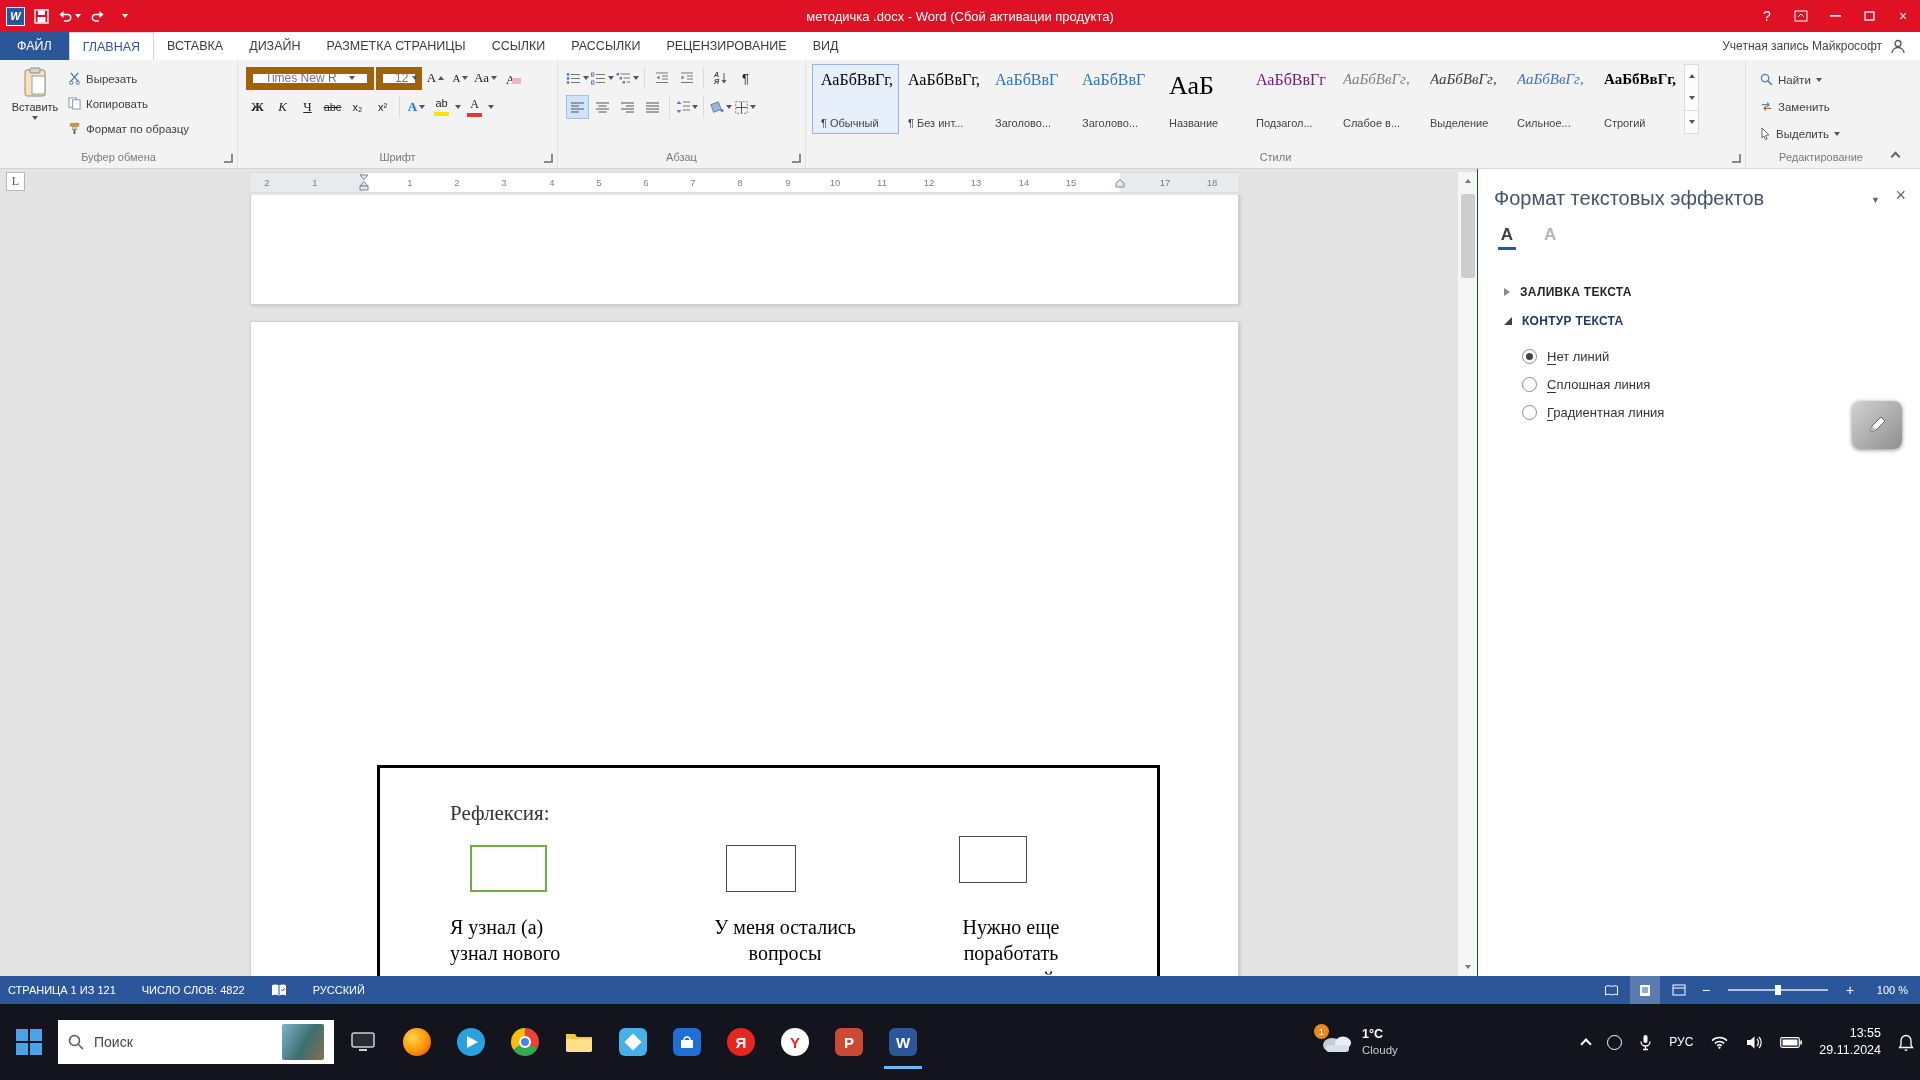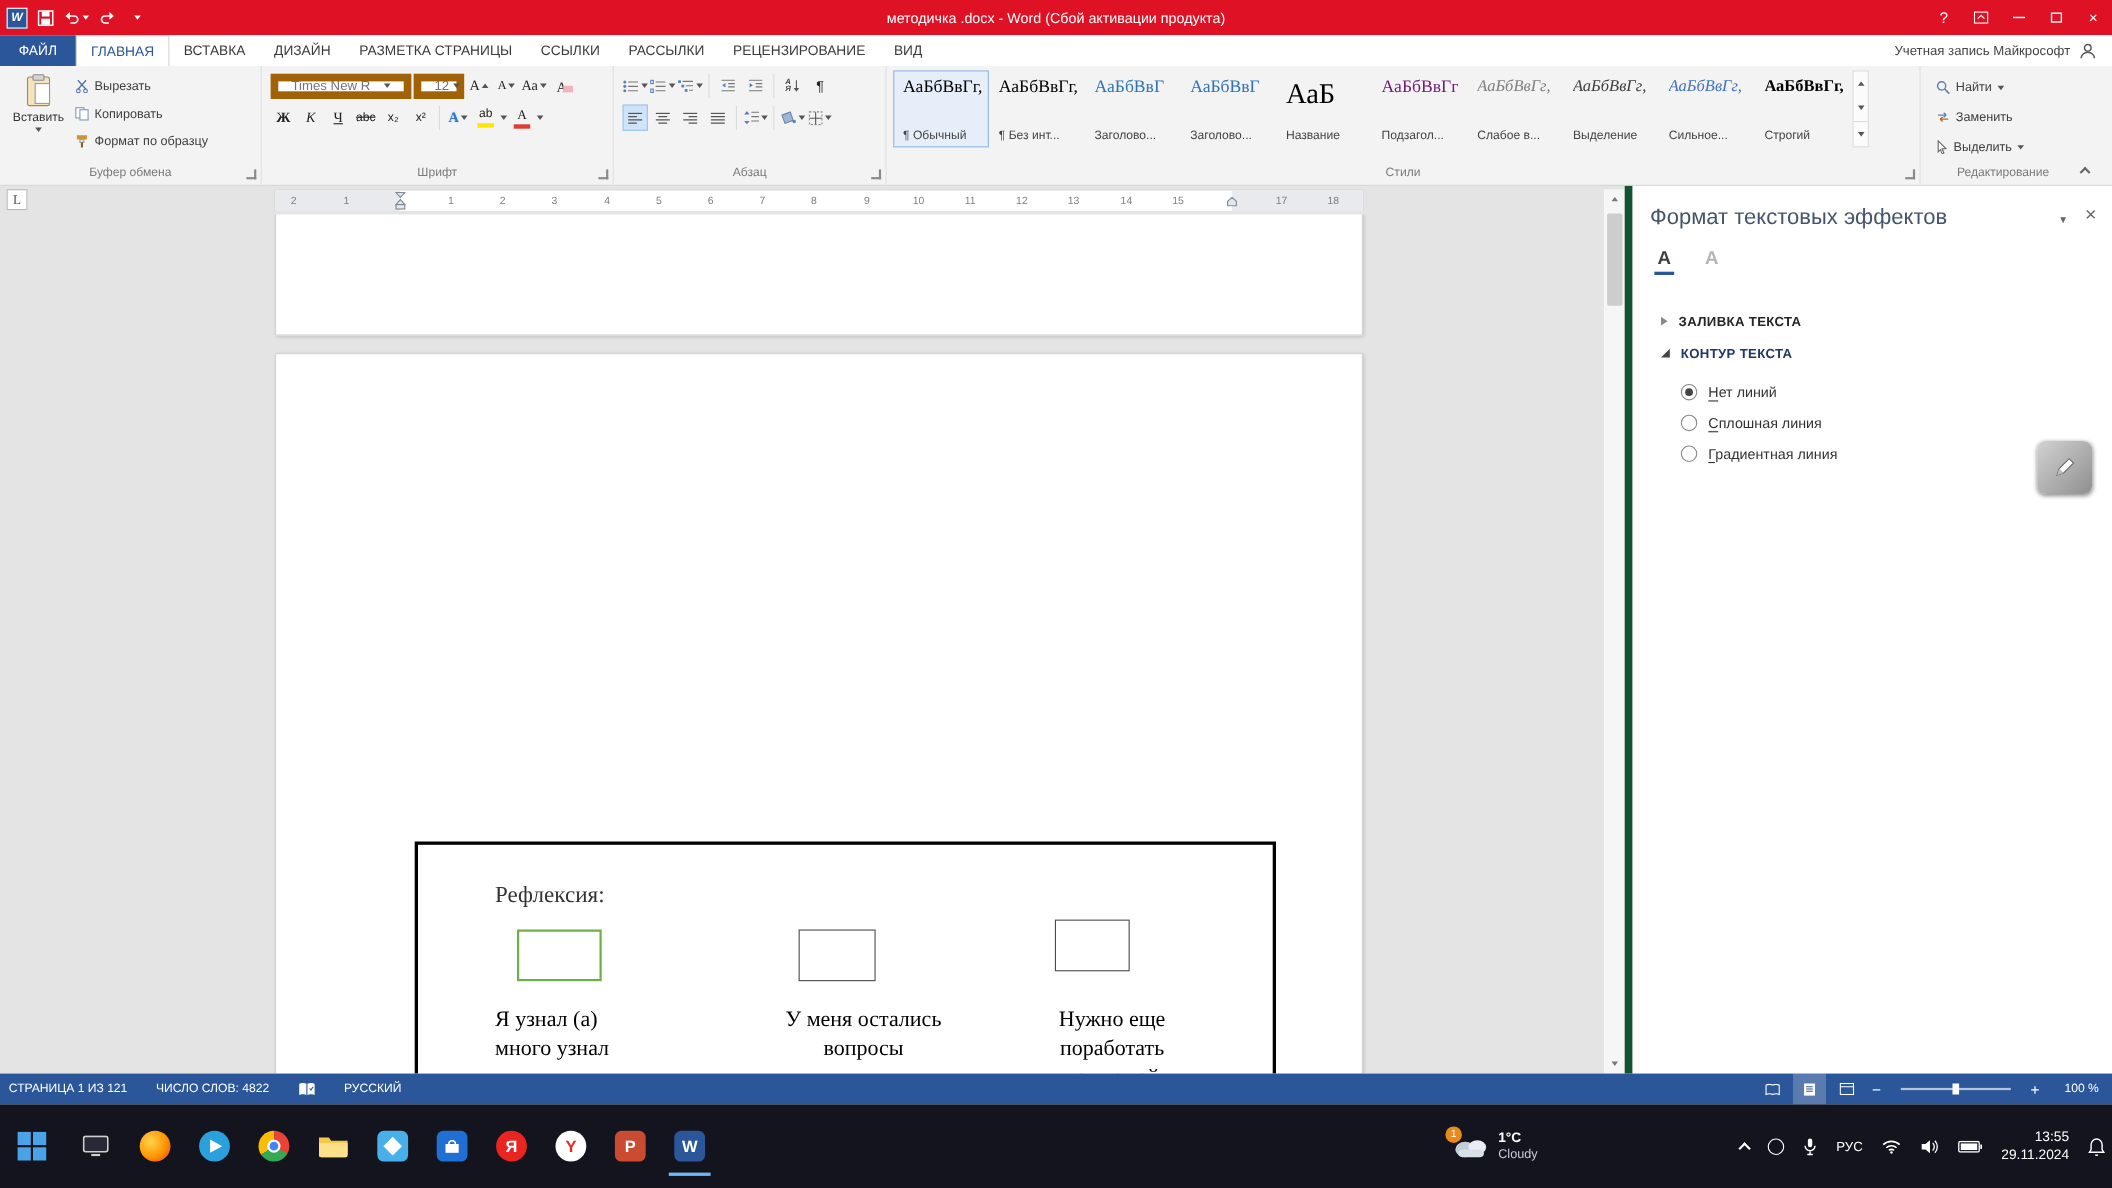--- a/index.html
+++ b/index.html
@@ -95,21 +95,21 @@
 #cb3{left:579px;top:68px;width:68px;height:47px;border:1px solid #4a4a4a}
 .opt{position:absolute;font-family:"Liberation Serif",serif;font-size:20px;line-height:26px;color:#000}
 #opt1{left:70px;top:146px}
 #opt2{left:320px;top:146px;width:170px;text-align:center}
 #opt3{left:566px;top:146px;width:130px;text-align:center}
 
 #vscroll{position:absolute;top:172px;left:1457px;width:20px;height:804px;background:#f6f6f6;border-left:1px solid #e2e2e2}
 .varrow{position:absolute;left:0;width:20px;height:18px;display:flex;align-items:center;justify-content:center}
 .vthumb{position:absolute;left:3px;width:14px;background:#cdcdcd;border-radius:2px}
 
-#taskpane{position:absolute;top:169px;left:1477px;width:443px;height:807px;background:#fff;border-left:7px solid #14532d}
+#taskpane{position:absolute;top:169px;left:1477px;width:443px;height:807px;background:#fff;border-left:1px solid #14532d}
 #pane-title{position:absolute;left:16px;top:18px;font-size:20px;color:#44546a;white-space:nowrap}
 #pane-dd{position:absolute;right:40px;top:26px;font-size:9px;color:#666}
 #pane-close{position:absolute;right:14px;top:16px;font-size:18px;color:#666}
 .pane-tools{position:absolute;top:56px;left:20px;display:flex;gap:28px}
 .tool{display:flex;flex-direction:column;align-items:center;gap:2px;font-size:17px;font-weight:bold;color:#3f3f3f}
 .tool .tbar{width:18px;height:3px;background:var(--office-blue,#2b579a)}
 .tool.ghost{color:#b5b5b5}
 .sect{position:absolute;left:26px;display:flex;align-items:center;gap:10px;font-size:12px;font-weight:bold;letter-spacing:.3px;color:#262626}
 #sect-outline{color:#1f3864}
 .tri-r{width:0;height:0;border-left:6px solid #8a8a8a;border-top:4px solid transparent;border-bottom:4px solid transparent}
@@ -566,21 +566,21 @@
   <div class="page" id="page2">
 
 
     <div class="frame" id="box2">
       <span class="refl-title">Рефлексия:</span>
       <span class="cbox" id="cb1"></span>
       <span class="cbox" id="cb2"></span>
       <span class="cbox" id="cb3"></span>
       <div class="opt" id="opt1">
         <span>Я узнал (а)</span><br>
-        <span>много узнал</span>
+        <span>узнал нового</span>
       </div>
       <div class="opt" id="opt2">
         <span>У меня остались</span><br>
         <span>вопросы</span>
       </div>
       <div class="opt" id="opt3">
         <span>Нужно еще</span><br>
         <span>поработать</span><br>
         <span>над темой</span>
       </div>
@@ -681,20 +681,28 @@
 
 <div id="taskbar">
   <div id="start">
     <span class="winlogo">
         <i></i>
         <i></i>
         <i></i>
         <i></i>
       </span>
   </div>
+  <div id="searchbox">
+    <svg width="16" height="16" viewBox="0 0 16 16">
+        <circle cx="6.5" cy="6.5" r="5" fill="none" stroke="#555" stroke-width="1.5"></circle>
+        <path d="M10.5 10.5 L15 15" stroke="#555" stroke-width="1.5"></path>
+      </svg>
+    <span>Поиск</span>
+    <span class="sthumb"></span>
+  </div>
   <div id="apps">
     <span class="app">
       <svg width="24" height="20" viewBox="0 0 24 20">
           <rect x="1" y="1" width="22" height="14" rx="2" fill="#2a2a36" stroke="#cfcfcf" stroke-width="1.5"></rect>
           <rect x="8" y="17" width="8" height="2" fill="#cfcfcf"></rect>
         </svg>
     </span>
     <span class="app">
         <span class="circle" style="background:radial-gradient(circle at 35% 35%,#ffd54d,#ff9500 55%,#e8551f 85%)"></span>
       </span>

